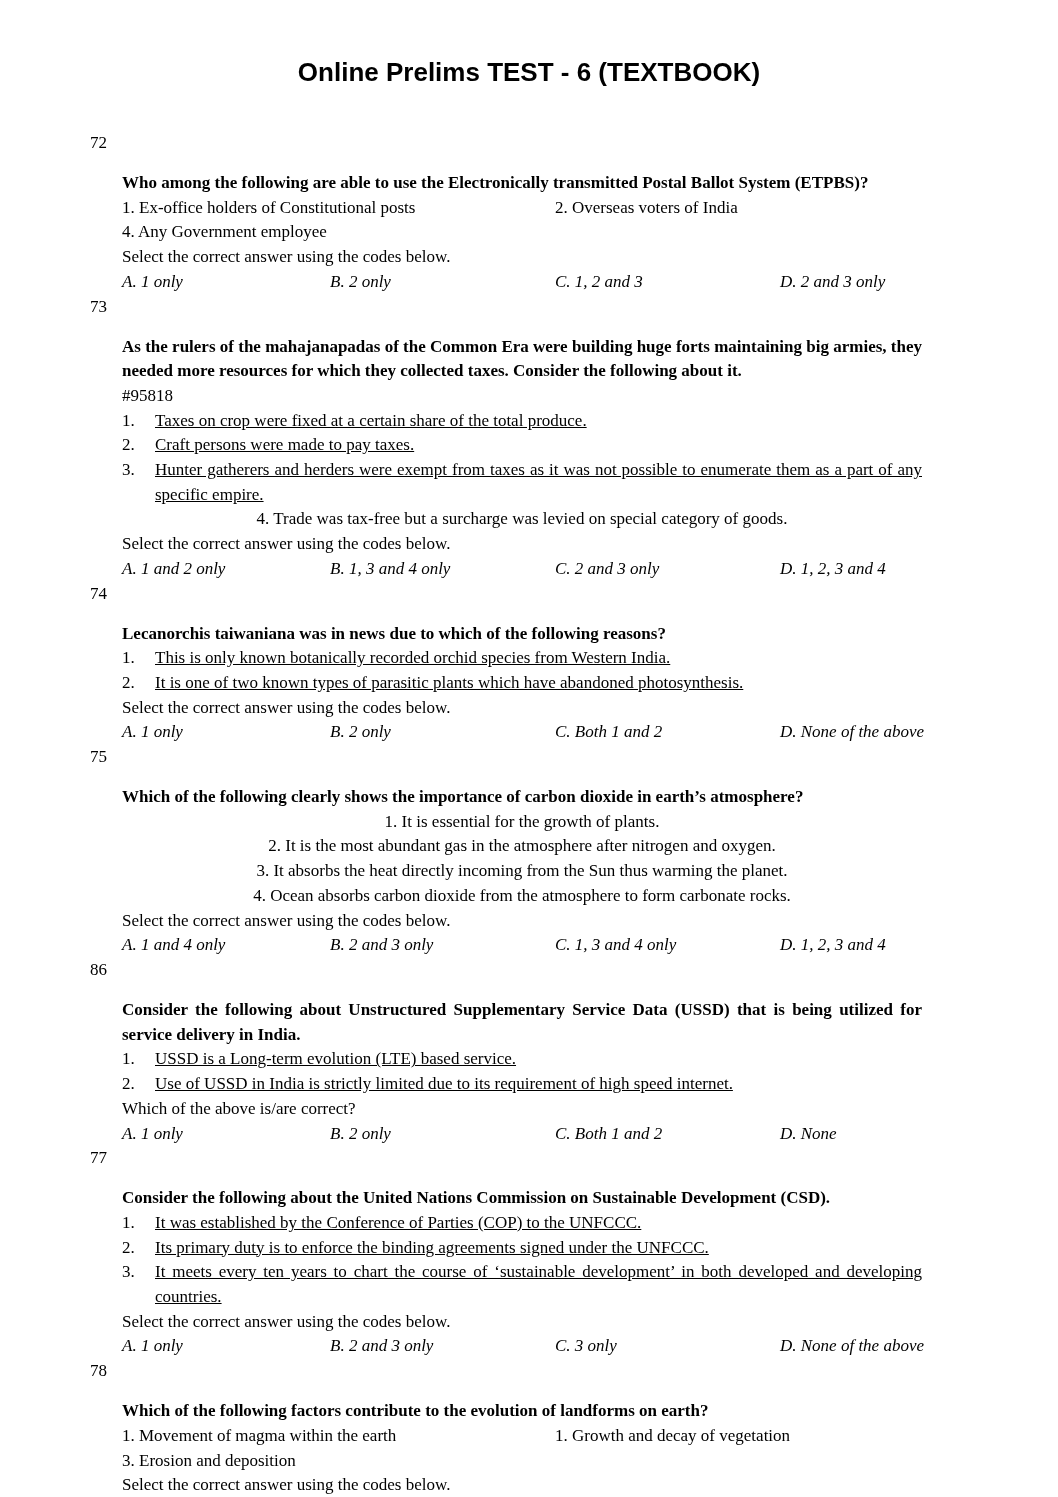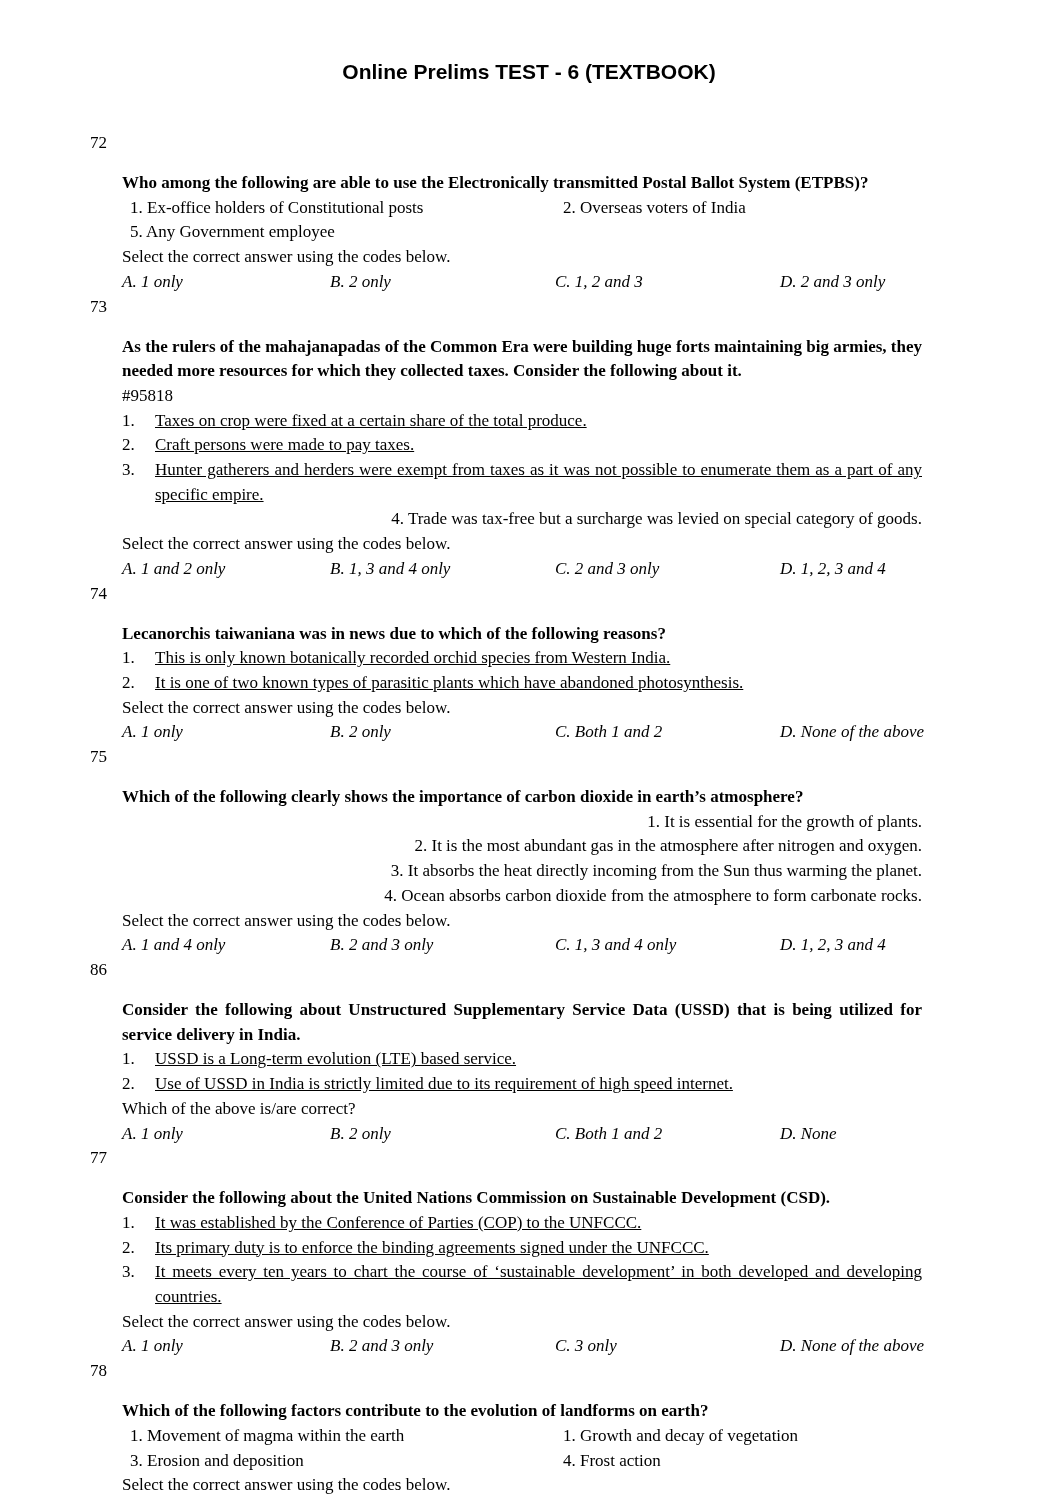--- a/index.html
+++ b/index.html
@@ -14,21 +14,21 @@
   }
   .page {
     width: 1058px;
     height: 1497px;
     overflow: hidden;
     background: #ffffff;
   }
   .title {
     font-family: "Liberation Sans", sans-serif;
     font-weight: 700;
-    font-size: 21px;
+    font-size: 26px;
     line-height: 28px;
     text-align: center;
     margin: 0 0 45px 0;
     padding-top: 58px;
   }
   .content { padding-left: 90px; }
   .question { display: flex; }
   .qnum {
     flex: 0 0 32px;
     font-weight: 400;
@@ -36,25 +36,24 @@
   .qbody { flex: 0 0 800px; width: 800px; min-width: 0; }
   .qtext {
     font-weight: 700;
     text-align: justify;
     margin-top: 40px;
   }
   .hashtag { font-weight: 400; }
   .stmt.hang { display: flex; }
   .stmt-num { flex: 0 0 33px; }
   .stmt-text { flex: 1; min-width: 0; text-align: justify; text-decoration: underline; }
-  .stmt.flush { text-align: right; }
+  .stmt.flush { text-align: center; }
   .pair-row {
     display: grid;
     grid-template-columns: 433px 1fr;
-    margin-left: 8px;
   }
   .pair-cell { white-space: nowrap; }
   .options {
     display: grid;
     grid-template-columns: 208px 225px 225px 1fr;
   }
   .option { white-space: nowrap; font-style: italic; }
 </style>
 </head>
 <body>
@@ -66,21 +65,21 @@
     <div class="qnum">72</div>
     <div class="qbody">
       <div class="qtext">Who among the following are able to use the Electronically transmitted Postal Ballot System (ETPBS)?</div>
 
       <div class="statements">
             <div class="pair-row">
               <div class="pair-cell">1. Ex-office holders of Constitutional posts</div>
               <div class="pair-cell">2. Overseas voters of India</div>
             </div>
             <div class="pair-row">
-              <div class="pair-cell">5. Any Government employee</div>
+              <div class="pair-cell">4. Any Government employee</div>
               <div class="pair-cell"></div>
             </div>
           </div>
       <div class="prompt">Select the correct answer using the codes below.</div>
       <div class="options">
             <div class="option">A. 1 only</div>
             <div class="option">B. 2 only</div>
             <div class="option">C. 1, 2 and 3</div>
             <div class="option">D. 2 and 3 only</div>
           </div>
@@ -222,21 +221,20 @@
     <div class="qbody">
       <div class="qtext">Which of the following factors contribute to the evolution of landforms on earth?</div>
 
       <div class="statements">
             <div class="pair-row">
               <div class="pair-cell">1. Movement of magma within the earth</div>
               <div class="pair-cell">1. Growth and decay of vegetation</div>
             </div>
             <div class="pair-row">
               <div class="pair-cell">3. Erosion and deposition</div>
-              <div class="pair-cell">4. Frost action</div>
             </div>
           </div>
       <div class="prompt">Select the correct answer using the codes below.</div>
       <div class="options">
             <div class="option">A. 1 and 3 only</div>
             <div class="option">B. 2 and 4 only</div>
             <div class="option">C. 1, 3 and 4 only</div>
             <div class="option">D. 1, 2, 3 and 4</div>
           </div>
     </div>

